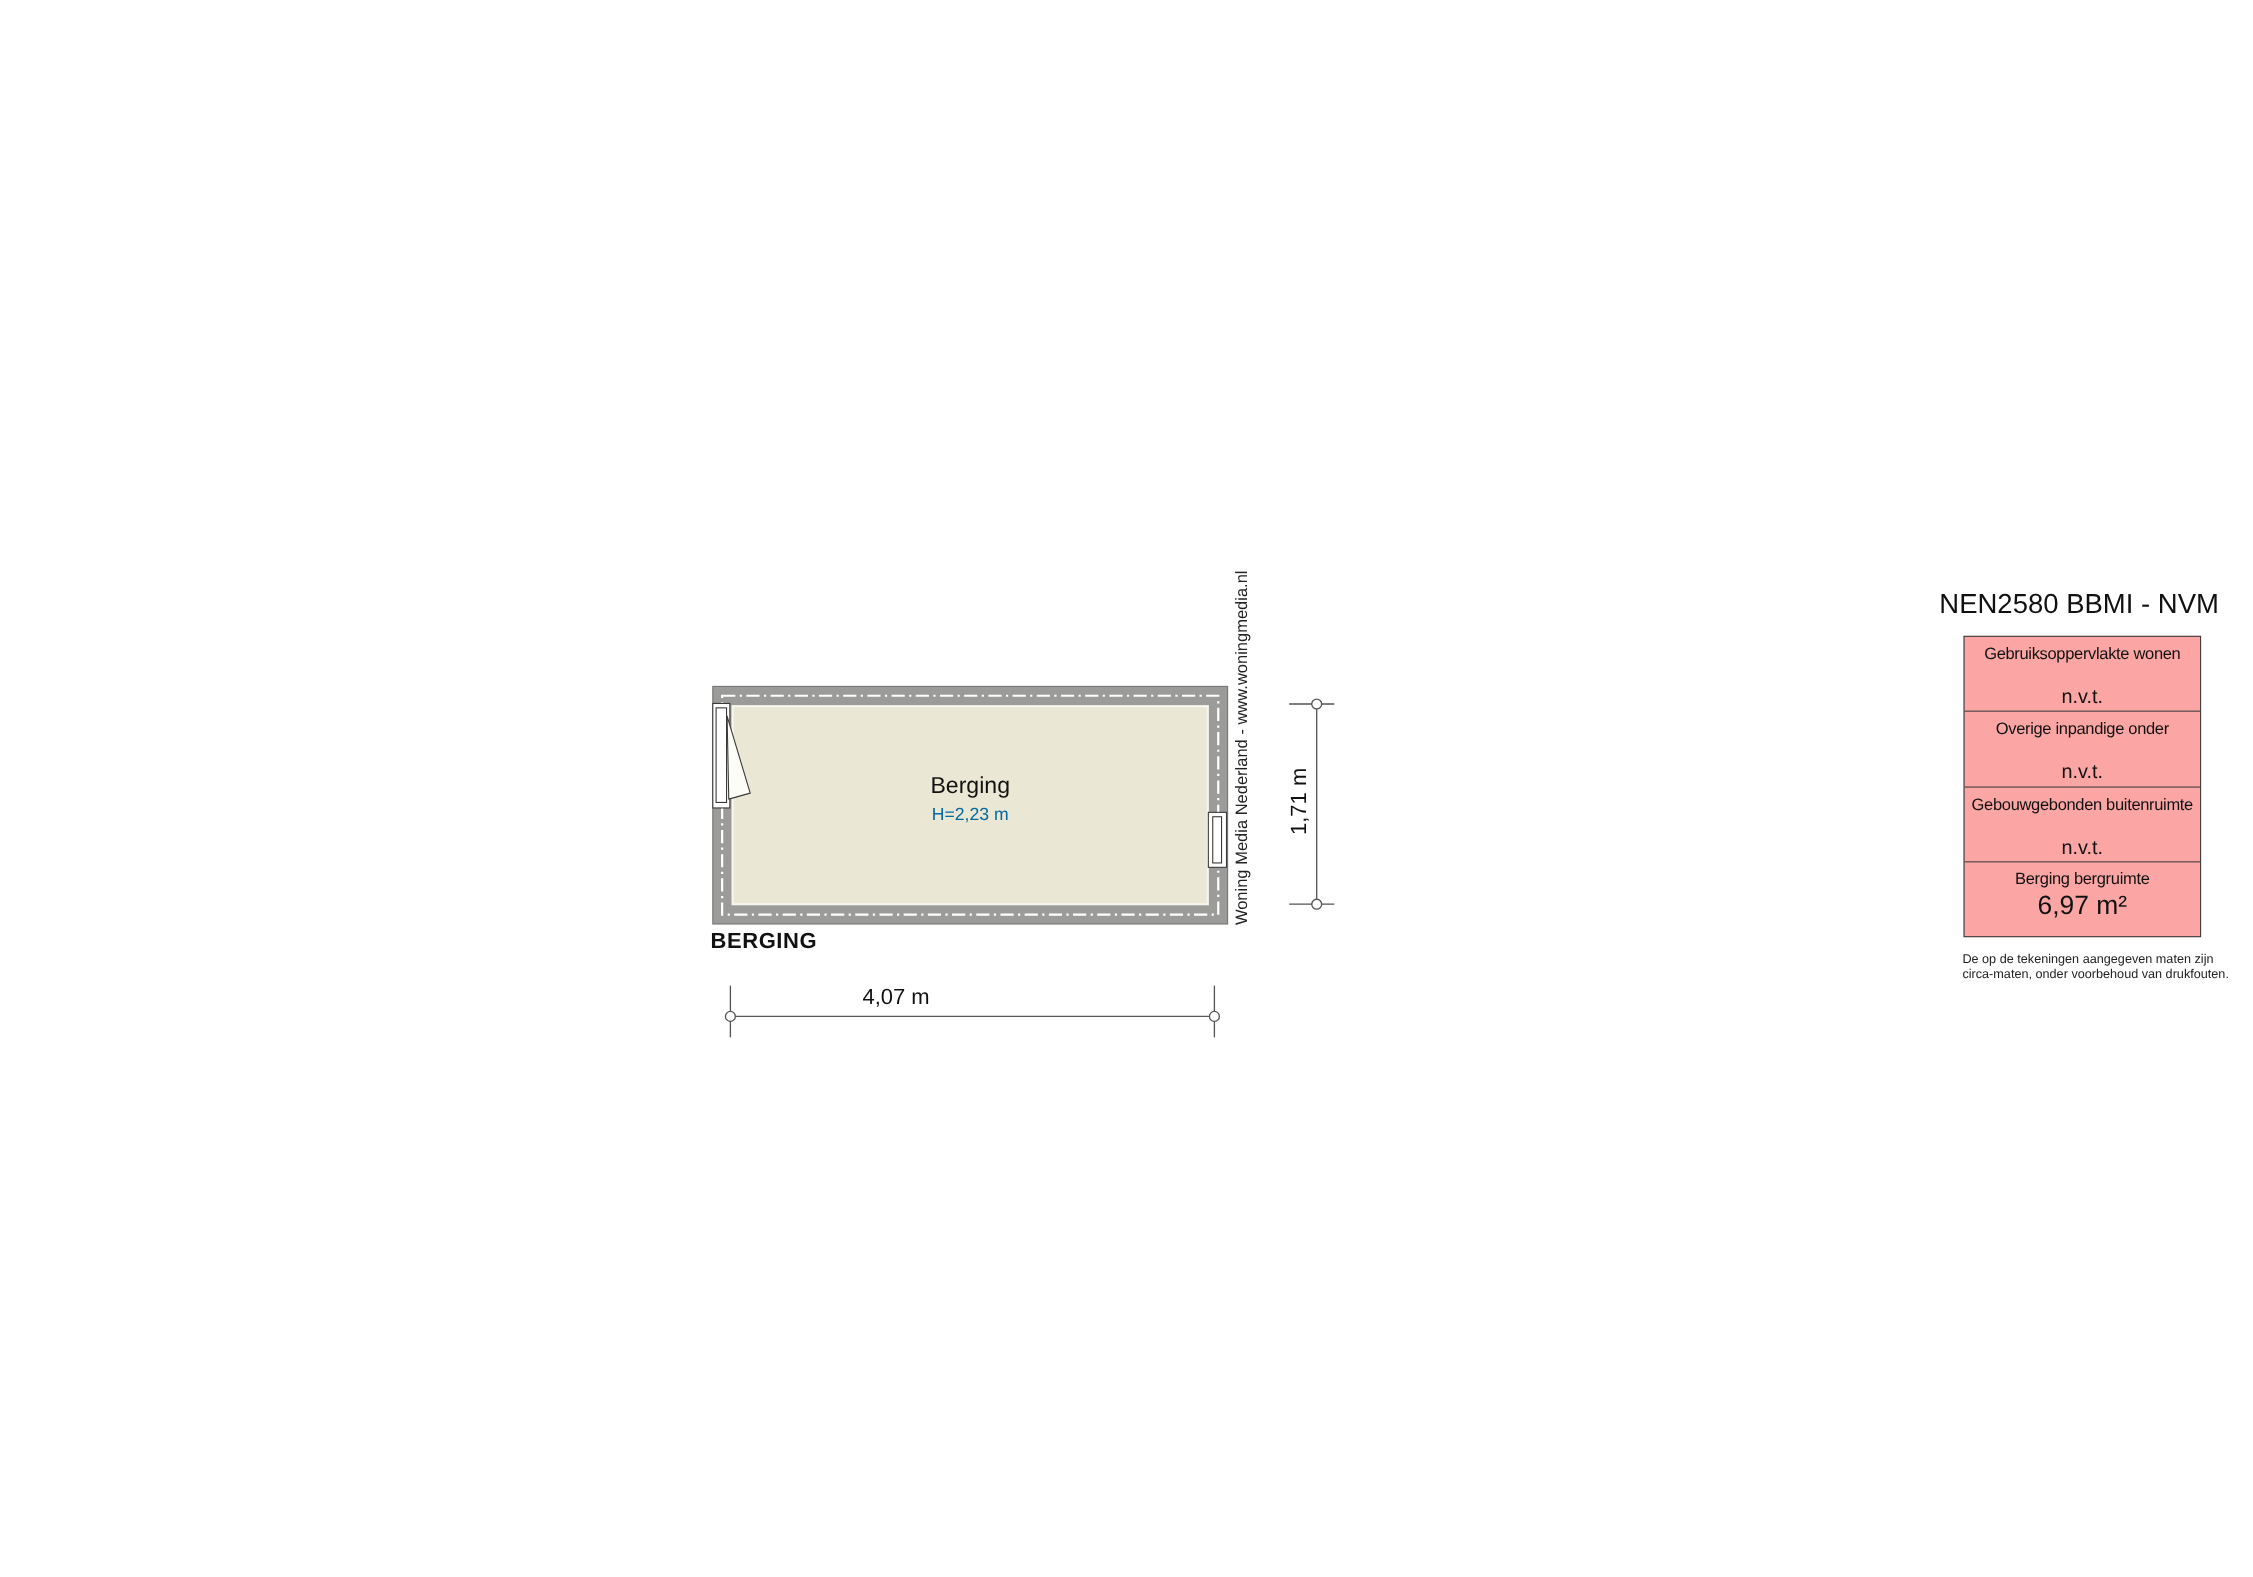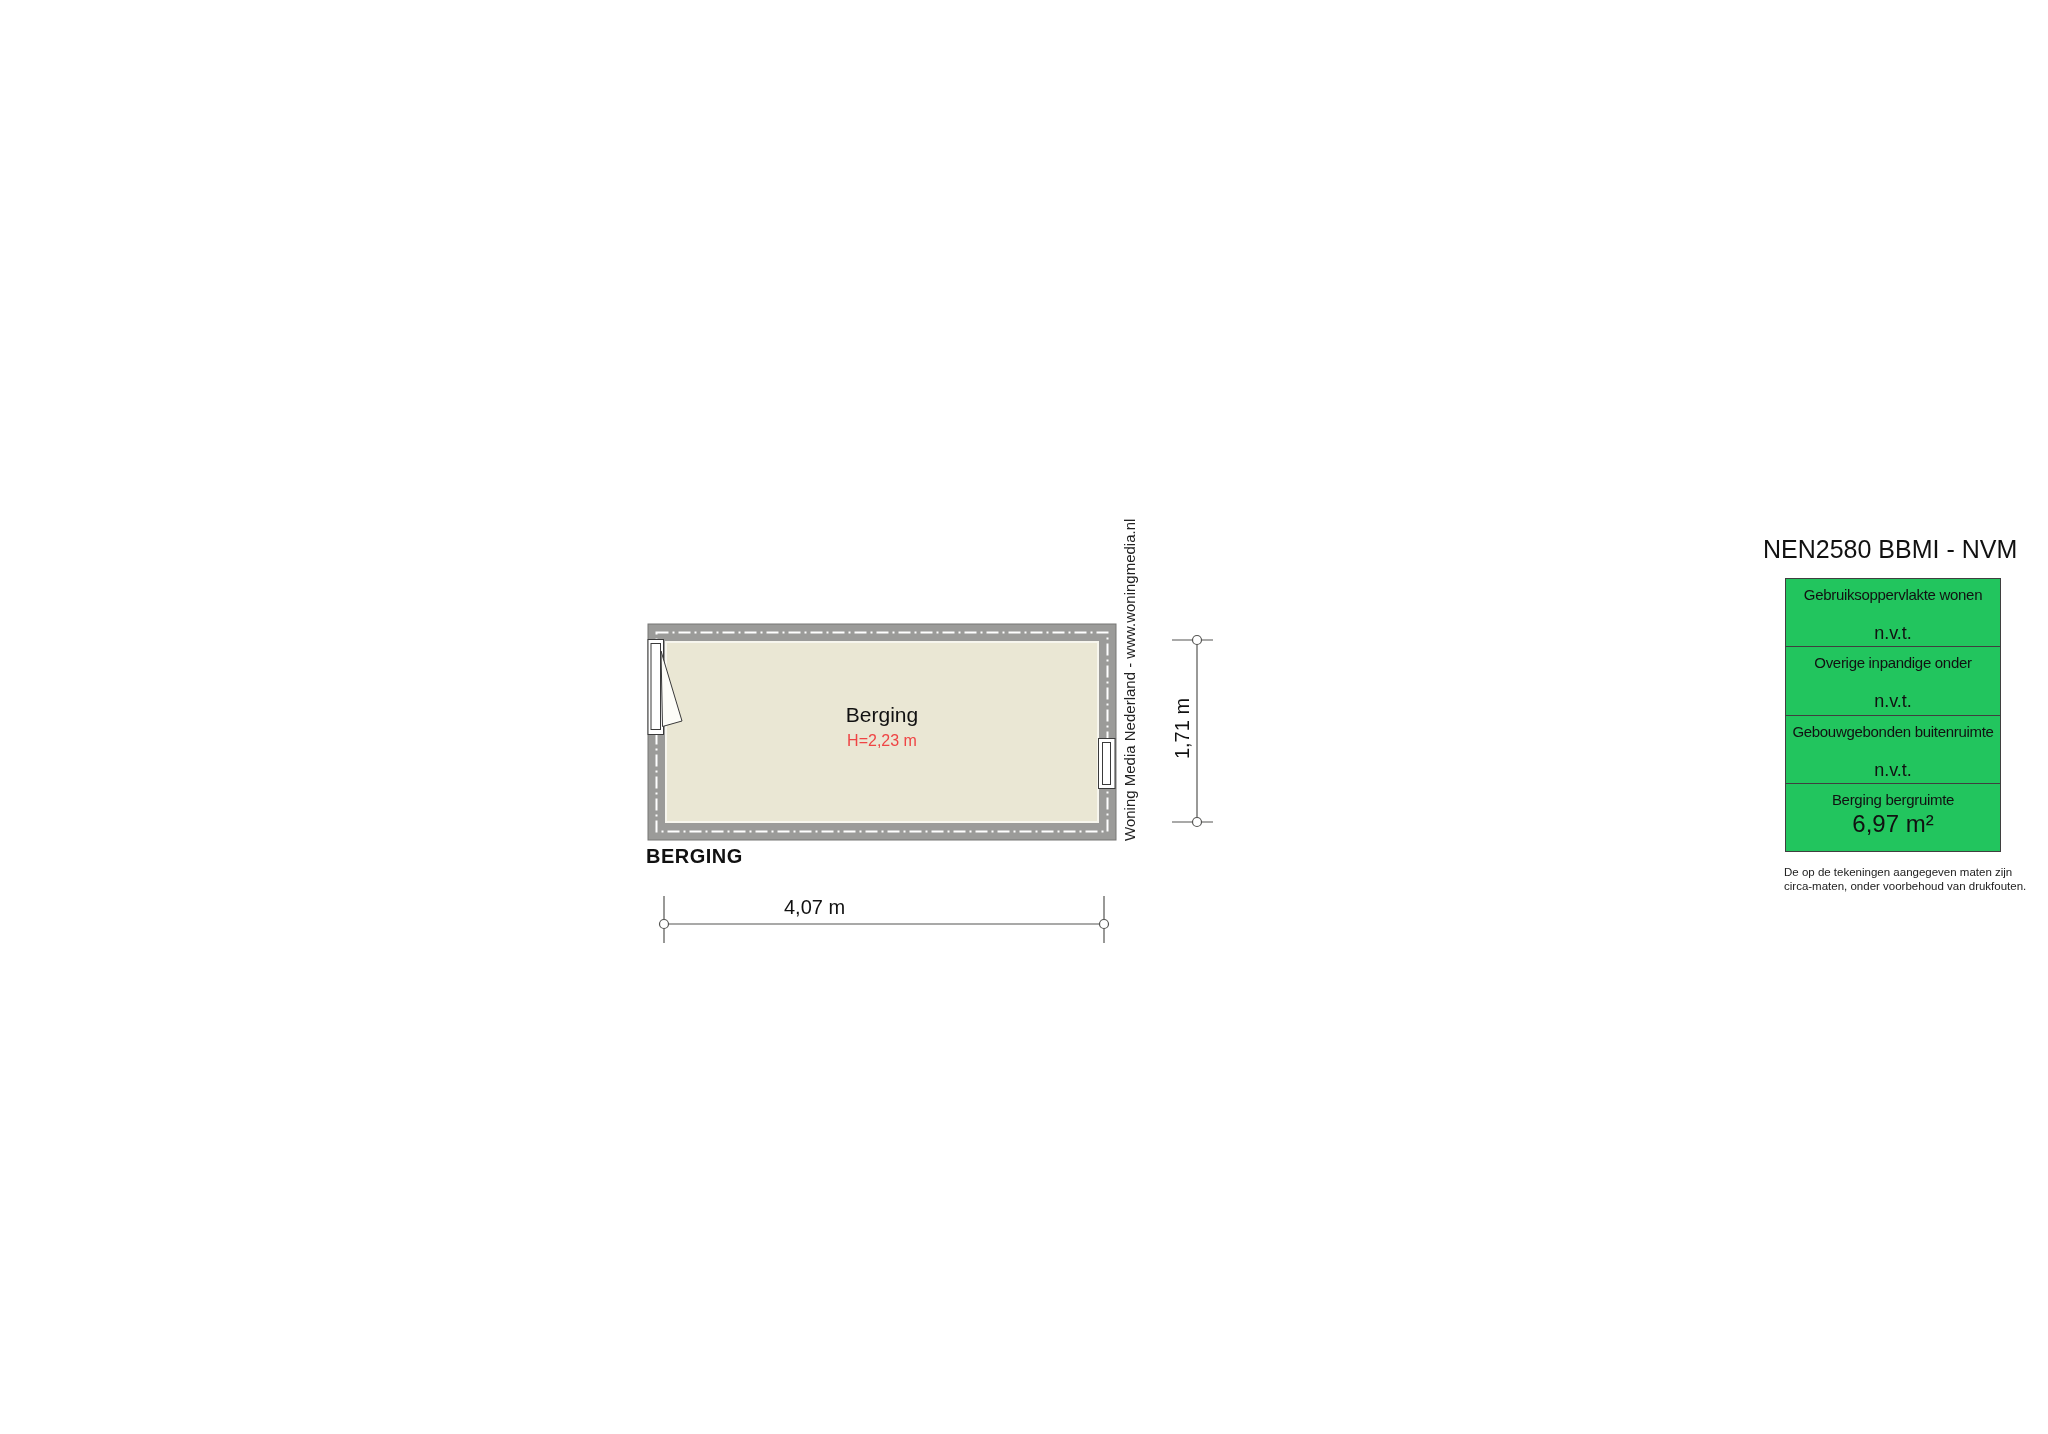--- a/index.html
+++ b/index.html
@@ -12,21 +12,21 @@
     overflow:hidden;
   }
   .abs{position:absolute;}
   #plan-svg{position:absolute;left:0;top:0;}
   .room-name{
     left:732px;top:703px;width:300px;
     text-align:center;font-size:21px;color:#111;
   }
   .room-height{
     left:732px;top:732px;width:300px;
-    text-align:center;font-size:16px;color:#ef4444;
+    text-align:center;font-size:16px;color:#0369a1;
   }
   .plan-title{
     left:646px;top:845px;
     font-size:20px;font-weight:bold;letter-spacing:0.5px;color:#111;
   }
   .dim-h-label{
     left:784px;top:896px;width:200px;
     text-align:left;font-size:20px;color:#111;
   }
   .dim-v-label{
@@ -42,21 +42,21 @@
   }
   .nen-title{
     left:1763px;top:535px;width:265px;
     text-align:left;font-size:25px;color:#111;
   }
   .nen-table{
     left:1785px;top:578px;width:216px;height:274px;
     border:1px solid #3f3f3f;
     display:flex;flex-direction:column;
     box-sizing:border-box;
-    background:#22c55e;
+    background:#fca5a5;
   }
   .nen-row{
     flex:1 1 0;
     display:flex;flex-direction:column;align-items:center;
     border-bottom:1px solid #3f3f3f;
     padding-top:7px;box-sizing:border-box;
   }
   .nen-row:last-child{border-bottom:none;}
   .nen-row .lbl{
     font-size:15px;letter-spacing:-0.3px;color:#111;white-space:nowrap;

